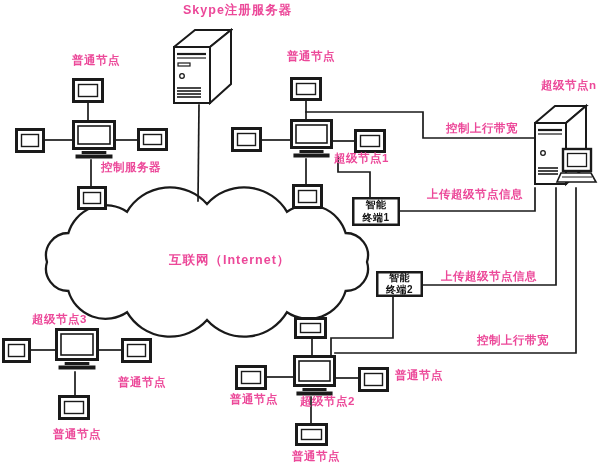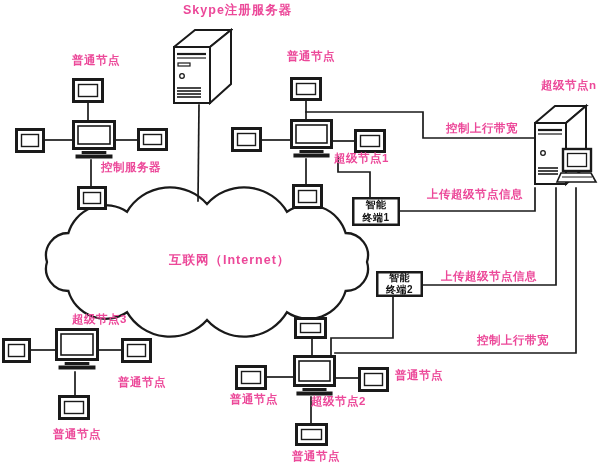--- a/index.html
+++ b/index.html
@@ -224,22 +224,22 @@
       <div class="dlabel big" style="left: 183px; top: 4px;">Skype注册服务器</div>
       <div class="dlabel" style="left: 72px; top: 54px;">普通节点</div>
       <div class="dlabel" style="left: 287px; top: 50px;">普通节点</div>
       <div class="dlabel" style="left: 541px; top: 79px;">超级节点n</div>
       <div class="dlabel" style="left: 334px; top: 112px; margin-top: 40px;">超级节点1</div>
       <div class="dlabel" style="left: 446px; top: 122px;">控制上行带宽</div>
       <div class="dlabel" style="left: 101px; top: 161px;">控制服务器</div>
       <div class="dlabel" style="left: 427px; top: 188px;">上传超级节点信息</div>
       <div class="dlabel big" style="left: 161px; top: 254px; margin-left: 8px;">互联网（Internet）</div>
       <div class="dlabel" style="left: 441px; top: 270px;">上传超级节点信息</div>
-      <div class="dlabel" style="left: 32px; top: 313px; margin-left: 40px;">超级节点3</div>
+      <div class="dlabel" style="left: 32px; top: 313px;">超级节点3</div>
       <div class="dlabel" style="left: 477px; top: 334px;">控制上行带宽</div>
       <div class="dlabel" style="left: 118px; top: 376px;">普通节点</div>
       <div class="dlabel" style="left: 395px; top: 369px;">普通节点</div>
       <div class="dlabel" style="left: 230px; top: 393px;">普通节点</div>
-      <div class="dlabel" style="left: 311px; top: 395px;">超级节点2</div>
+      <div class="dlabel" style="left: 300px; top: 395px;">超级节点2</div>
       <div class="dlabel" style="left: 53px; top: 428px;">普通节点</div>
       <div class="dlabel" style="left: 292px; top: 450px;">普通节点</div>
     </div>
 </div>
 
 </body></html>

